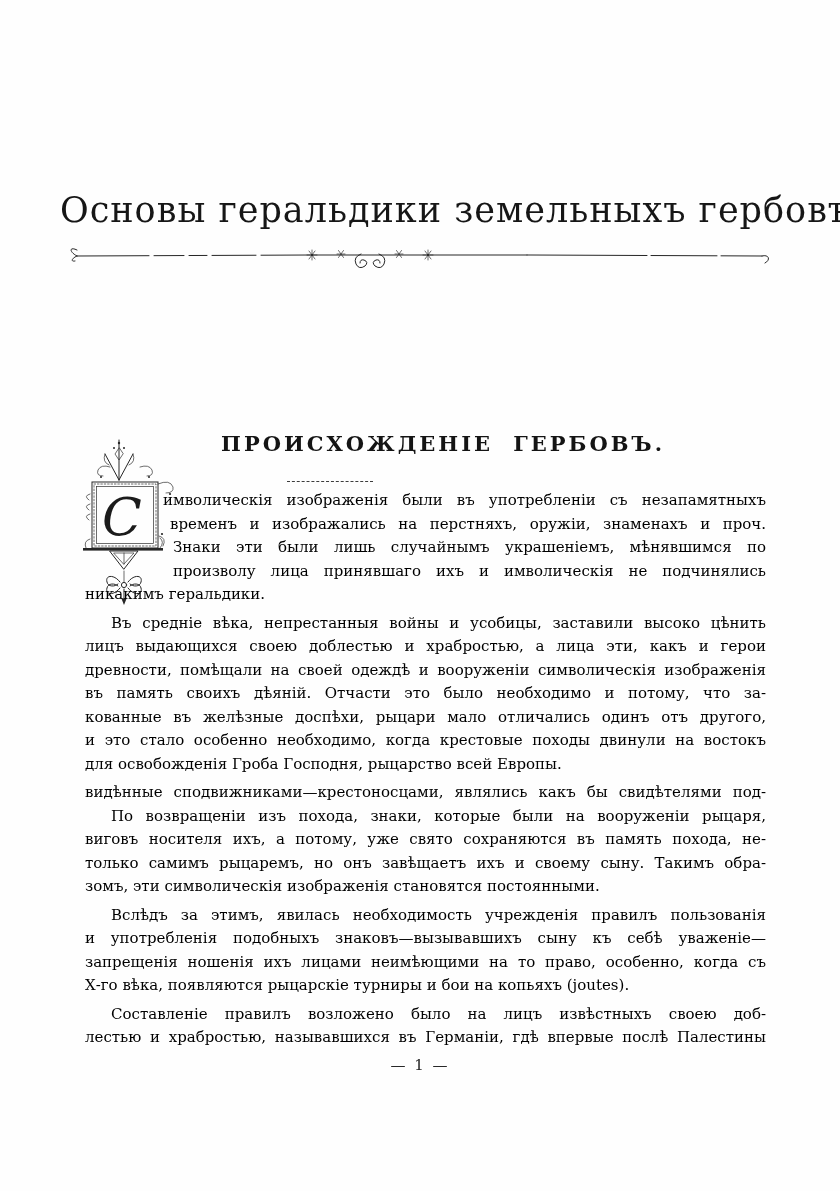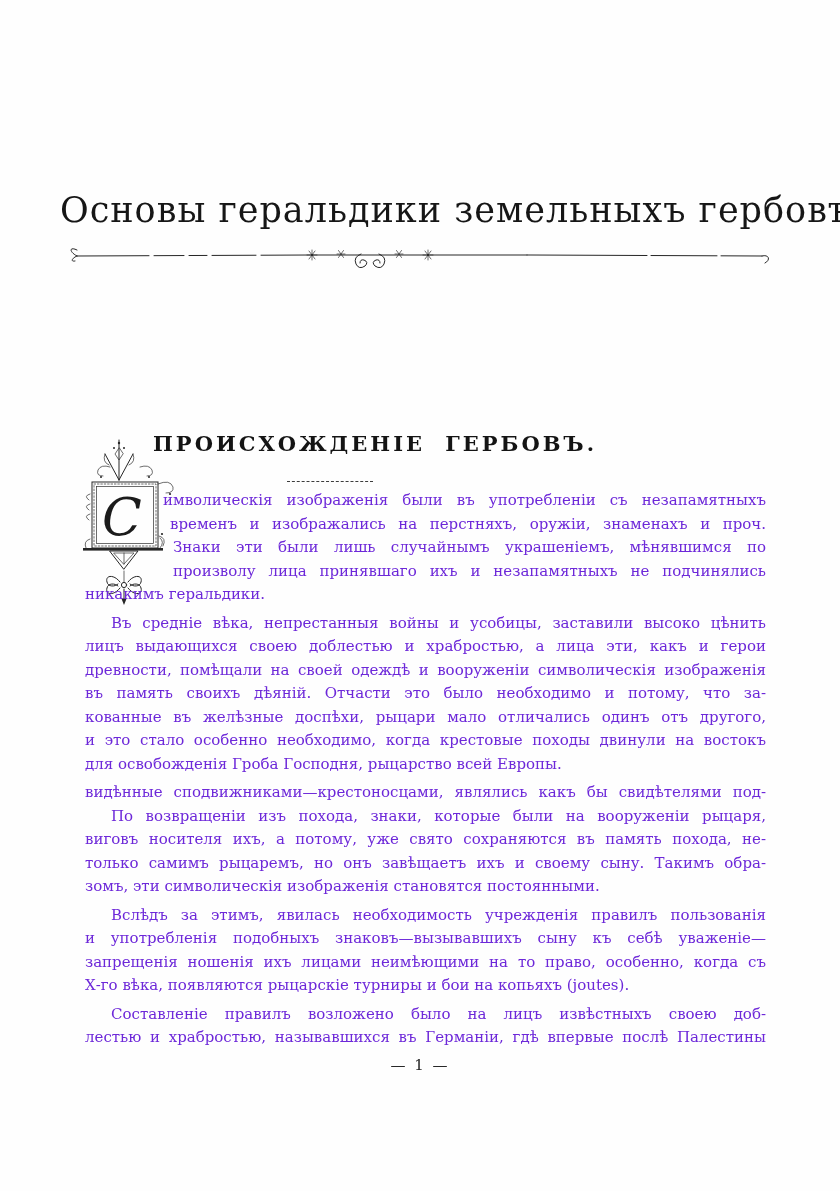--- a/index.html
+++ b/index.html
@@ -13,32 +13,32 @@
     background:#fefefe;
   }
   .main-title {
     position:absolute; left:60px; top:190px; width:720px;
     text-align:center; white-space:nowrap;
     font-size:35px; letter-spacing:1px; color:#161616;
   }
   .title-rule { position:absolute; left:65px; top:244px; }
   .chapter-title {
     position:absolute; left:85px; top:431px; width:580px;
-    text-align:center; white-space:nowrap;
+    text-align:right; white-space:nowrap;
     font-size:21px; font-weight:bold; letter-spacing:3px; word-spacing:10px;
     color:#141414;
   }
   .heading-divider {
     position:absolute; left:287px; top:481px; width:86px; height:0;
     border-top:1.5px dashed #3c3c3c;
   }
   .initial-ornament { position:absolute; left:83px; top:436px; }
   .body-text {
     position:absolute; left:85px; top:489px; width:681px;
-    font-size:15px; line-height:23.5px; color:#6d28d9;
+    font-size:15px; line-height:23.5px; color:#000000;
   }
   .para { margin:0; }
   .para + .para { margin-top:5px; }
   .ln { text-align:justify; text-align-last:justify; }
   .ln.fin { text-align-last:left; }
   .ln.ind-a { padding-left:78px; }
   .ln.ind-b { padding-left:85px; }
   .ln.ind-c { padding-left:88px; }
   .ln.indent { text-indent:26px; }
   .page-number {
@@ -131,21 +131,21 @@
       <line class="ink" x1="41" y1="153" x2="41" y2="164"></line>
       <polygon class="ink-fill" points="41,169 38.4,162.5 43.6,162.5"></polygon>
     </g>
   </svg>
 
   <div class="body-text">
     <div class="para">
       <div class="ln ind-a">имволическія  изображенія  были  въ  употребленіи  съ  незапамятныхъ</div>
       <div class="ln ind-b">временъ  и  изображались  на  перстняхъ,  оружіи,  знаменахъ  и  проч.</div>
       <div class="ln ind-c">Знаки  эти  были  лишь  случайнымъ  украшеніемъ,  мѣнявшимся  по</div>
-      <div class="ln ind-c">произволу  лица  принявшаго  ихъ  и  незапамятныхъ  не  подчинялись</div>
+      <div class="ln ind-c">произволу  лица  принявшаго  ихъ  и  имволическія  не  подчинялись</div>
       <div class="ln fin">никакимъ геральдики.</div>
     </div>
     <div class="para">
       <div class="ln indent">Въ средніе вѣка, непрестанныя войны и усобицы, заставили высоко цѣнить</div>
       <div class="ln">лицъ выдающихся своею доблестью и храбростью, а лица эти,  какъ  и  герои</div>
       <div class="ln">древности, помѣщали на своей одеждѣ и вооруженіи символическія изображенія</div>
       <div class="ln">въ  память  своихъ  дѣяній.  Отчасти  это  было  необходимо  и  потому,  что  за-</div>
       <div class="ln">кованные  въ  желѣзные  доспѣхи,  рыцари  мало  отличались  одинъ  отъ  другого,</div>
       <div class="ln">и это стало особенно необходимо, когда крестовые походы двинули на востокъ</div>
       <div class="ln fin">для освобожденія Гроба Господня, рыцарство всей Европы.</div>

